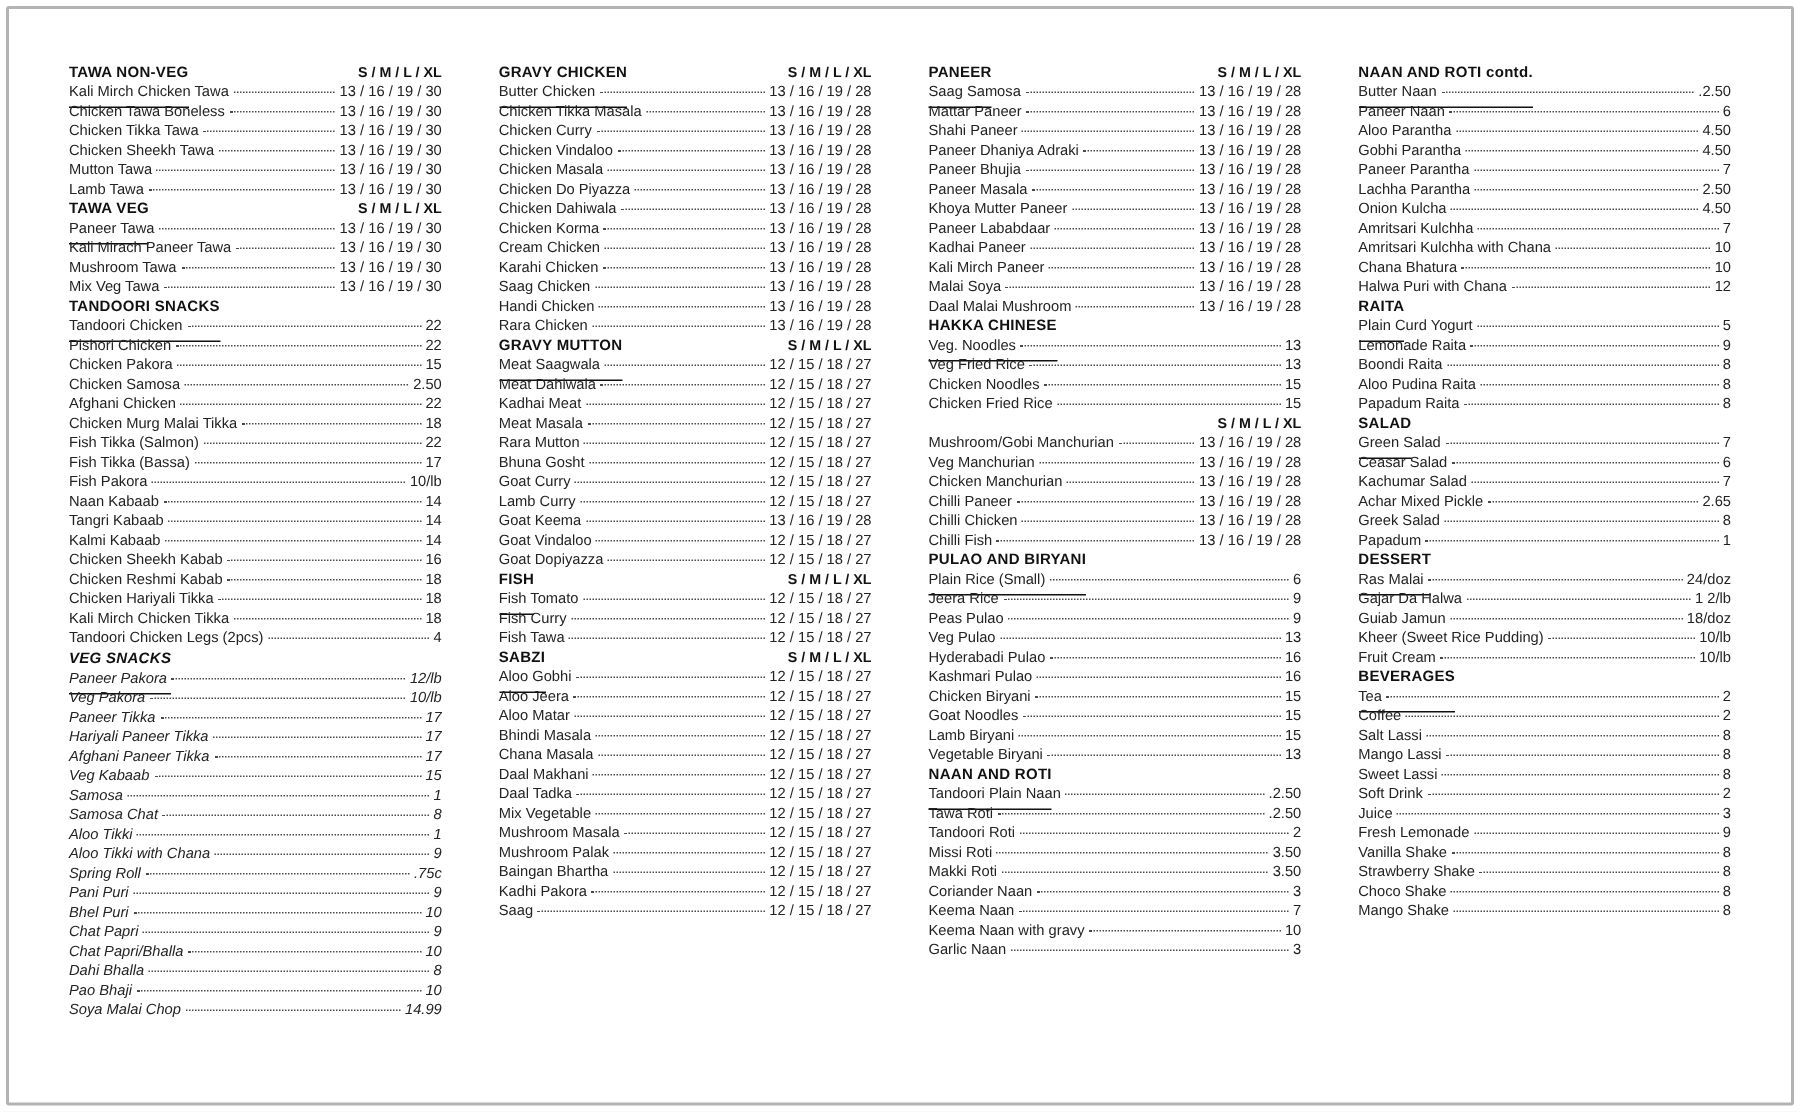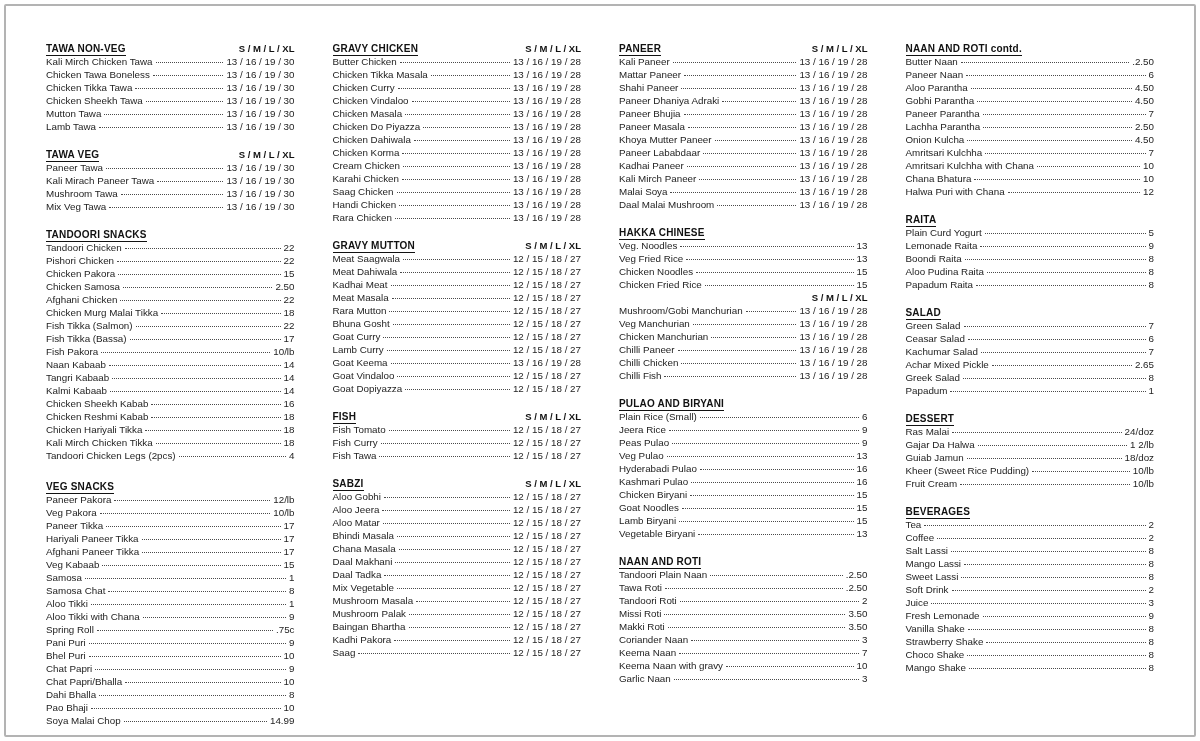--- a/index.html
+++ b/index.html
@@ -27,38 +27,37 @@
     position: absolute;
     left: 46px; top: 42px; right: 46px; bottom: 10px;
     display: flex;
     gap: 38px;
   }
   .menu-column {
     flex: 1 1 0;
     min-width: 0;
   }
   .section {
-    margin-top: 15px;
   }
   .section:first-child { margin-top: 0; }
-  .section.tight { margin-top: 18px; }
+  .section.tight { margin-top: 1px; font-style: italic; }
   .sec-header {
     display: flex;
     justify-content: space-between;
     align-items: baseline;
     height: 13px;
     line-height: 13px;
   }
   .sec-title {
     font-size: 10px;
     font-weight: bold;
     color: #111111;
     letter-spacing: 0.2px;
     border-bottom: 1.4px solid #111111;
-    padding-bottom: 0px;
+    padding-bottom: 16px;
     white-space: nowrap;
   }
   .sec-sizes {
     font-size: 9.5px;
     font-weight: bold;
     color: #111111;
     white-space: nowrap;
   }
   .item {
     display: flex;
@@ -570,21 +569,21 @@
           </div>
         </div>
       </div>
       <div class="menu-column">
         <div class="section">
           <div class="sec-header">
             <span class="sec-title">PANEER</span>
             <span class="sec-sizes">S / M / L / XL</span>
           </div>
           <div class="item">
-            <span class="name">Kali Paneer</span>
+            <span class="name">Saag Samosa</span>
             <span class="dots"></span>
             <span class="price">13 / 16 / 19 / 28</span>
           </div>
           <div class="item">
             <span class="name">Mattar Paneer</span>
             <span class="dots"></span>
             <span class="price">13 / 16 / 19 / 28</span>
           </div>
           <div class="item">
             <span class="name">Shahi Paneer</span>

